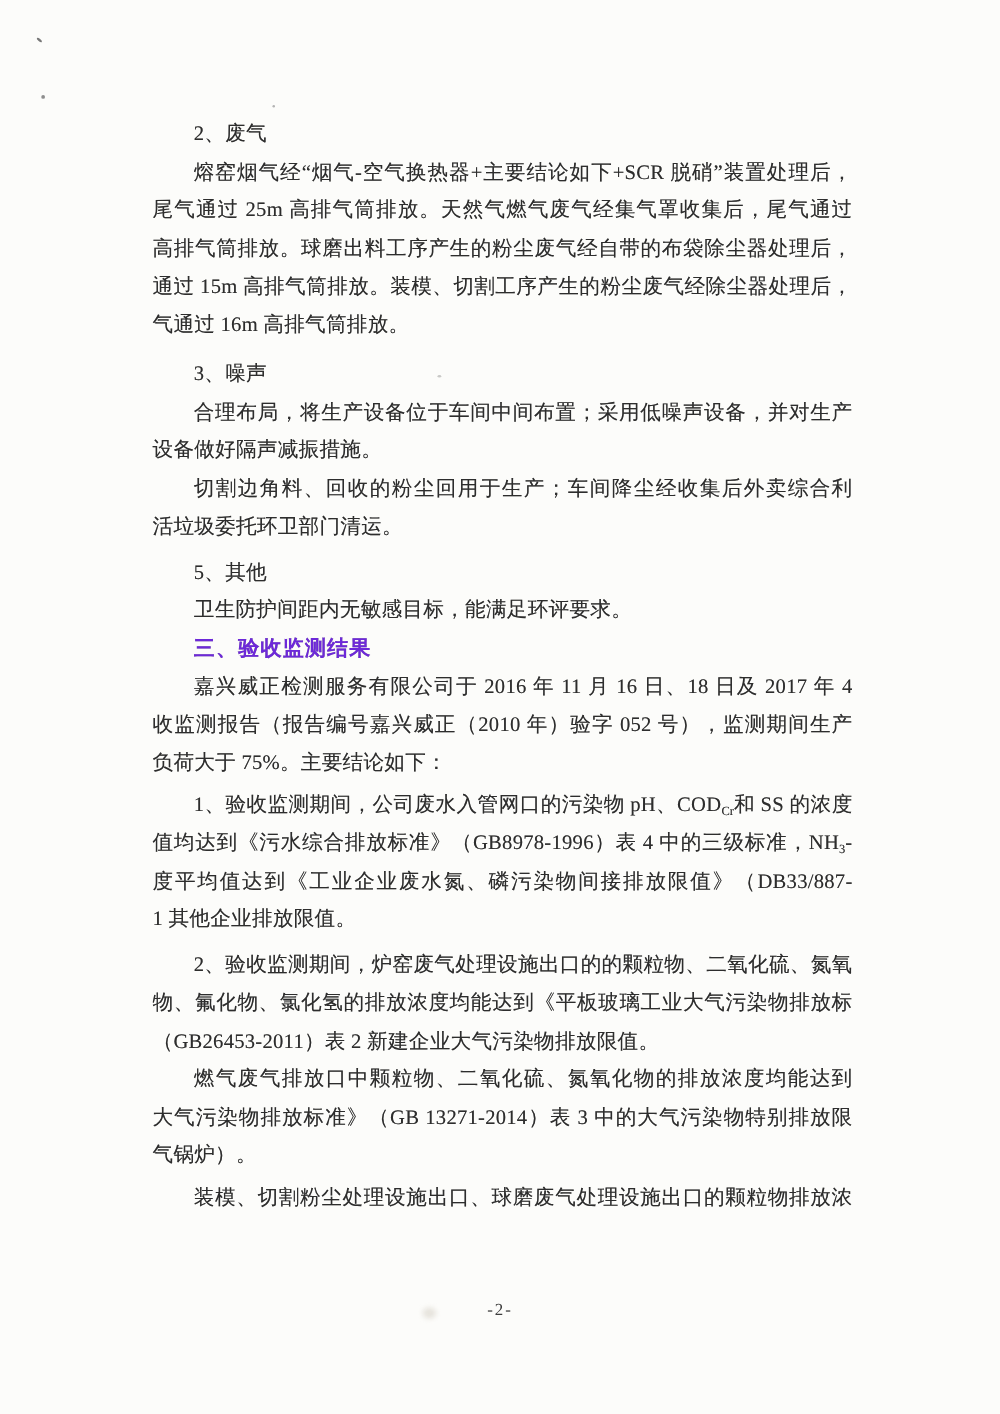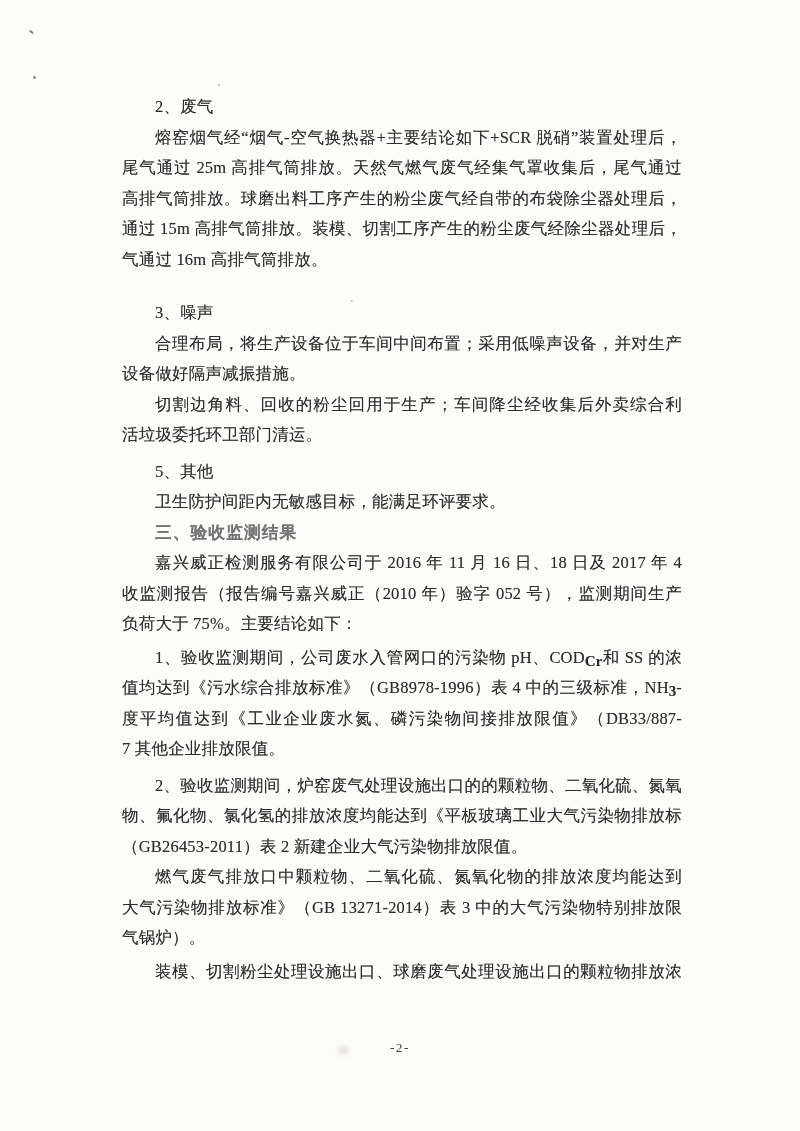--- a/index.html
+++ b/index.html
@@ -35,31 +35,30 @@
     text-align: justify;
     text-align-last: justify;
     overflow: hidden;
   }
   .line.indent { padding-left: 33px; }
   .line.bold {
     font-weight: 700;
     font-family: "Liberation Sans", "DejaVu Sans", sans-serif;
     font-size: 16.8px;
     letter-spacing: 1px;
-    color: #737373;
+    color: #6d28d9;
   }
   .line.gap-sm { margin-top: 3px; }
   .line.gap-md { margin-top: 6px; }
-  .line.gap-lg { margin-top: 23px; }
+  .line.gap-lg { margin-top: 9px; }
   .line sub {
-    font-size: 15px;
+    font-size: 10px;
     line-height: 0;
     vertical-align: -3px;
     letter-spacing: 0;
-    font-weight: bold;
   }
   .footer {
     position: absolute;
     left: 0;
     top: 1040px;
     width: 800px;
     text-align: center;
     font-size: 13.5px;
     letter-spacing: 1.5px;
     color: #3c3c3c;
@@ -98,21 +97,21 @@
       <div class="line"><span>活垃圾委托环卫部门清运。</span></div>
       <div class="line indent gap-md"><span>5、其他</span></div>
       <div class="line indent"><span>卫生防护间距内无敏感目标，能满足环评要求。</span></div>
       <div class="line indent bold"><span>三、验收监测结果</span></div>
       <div class="line indent fill"><span>嘉兴威正检测服务有限公司于 2016 年 11 月 16 日、18 日及 2017 年 4</span></div>
       <div class="line fill"><span>收监测报告（报告编号嘉兴威正（2010 年）验字 052 号），监测期间生产</span></div>
       <div class="line"><span>负荷大于 75%。主要结论如下：</span></div>
       <div class="line indent fill gap-sm"><span>1、验收监测期间，公司废水入管网口的污染物 pH、COD</span><sub>Cr</sub><span>和 SS 的浓度平均</span></div>
       <div class="line fill"><span>值均达到《污水综合排放标准》（GB8978-1996）表 4 中的三级标准，NH</span><sub>3</sub><span>-N 的浓</span></div>
       <div class="line fill"><span>度平均值达到《工业企业废水氮、磷污染物间接排放限值》（DB33/887-2013）表</span></div>
-      <div class="line"><span>7 其他企业排放限值。</span></div>
+      <div class="line"><span>1 其他企业排放限值。</span></div>
       <div class="line indent fill gap-md"><span>2、验收监测期间，炉窑废气处理设施出口的的颗粒物、二氧化硫、氮氧化</span></div>
       <div class="line fill"><span>物、氟化物、氯化氢的排放浓度均能达到《平板玻璃工业大气污染物排放标准》</span></div>
       <div class="line"><span>（GB26453-2011）表 2 新建企业大气污染物排放限值。</span></div>
       <div class="line indent fill"><span>燃气废气排放口中颗粒物、二氧化硫、氮氧化物的排放浓度均能达到《锅炉</span></div>
       <div class="line fill"><span>大气污染物排放标准》（GB 13271-2014）表 3 中的大气污染物特别排放限值 （燃</span></div>
       <div class="line"><span>气锅炉）。</span></div>
       <div class="line indent fill gap-sm"><span>装模、切割粉尘处理设施出口、球磨废气处理设施出口的颗粒物排放浓度和</span></div>
     </div>
 
   <div class="footer">-2-</div>

